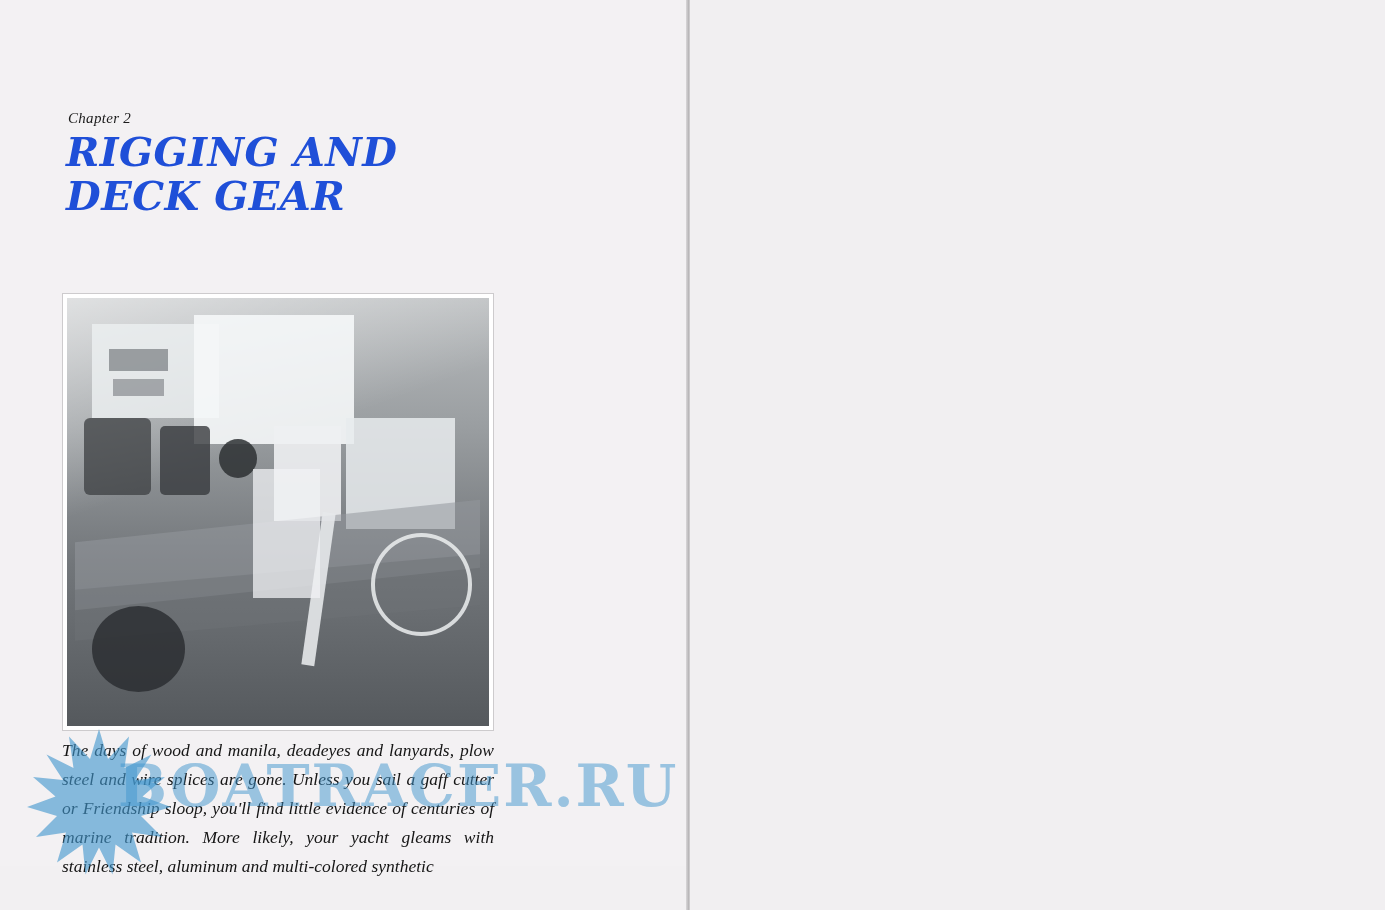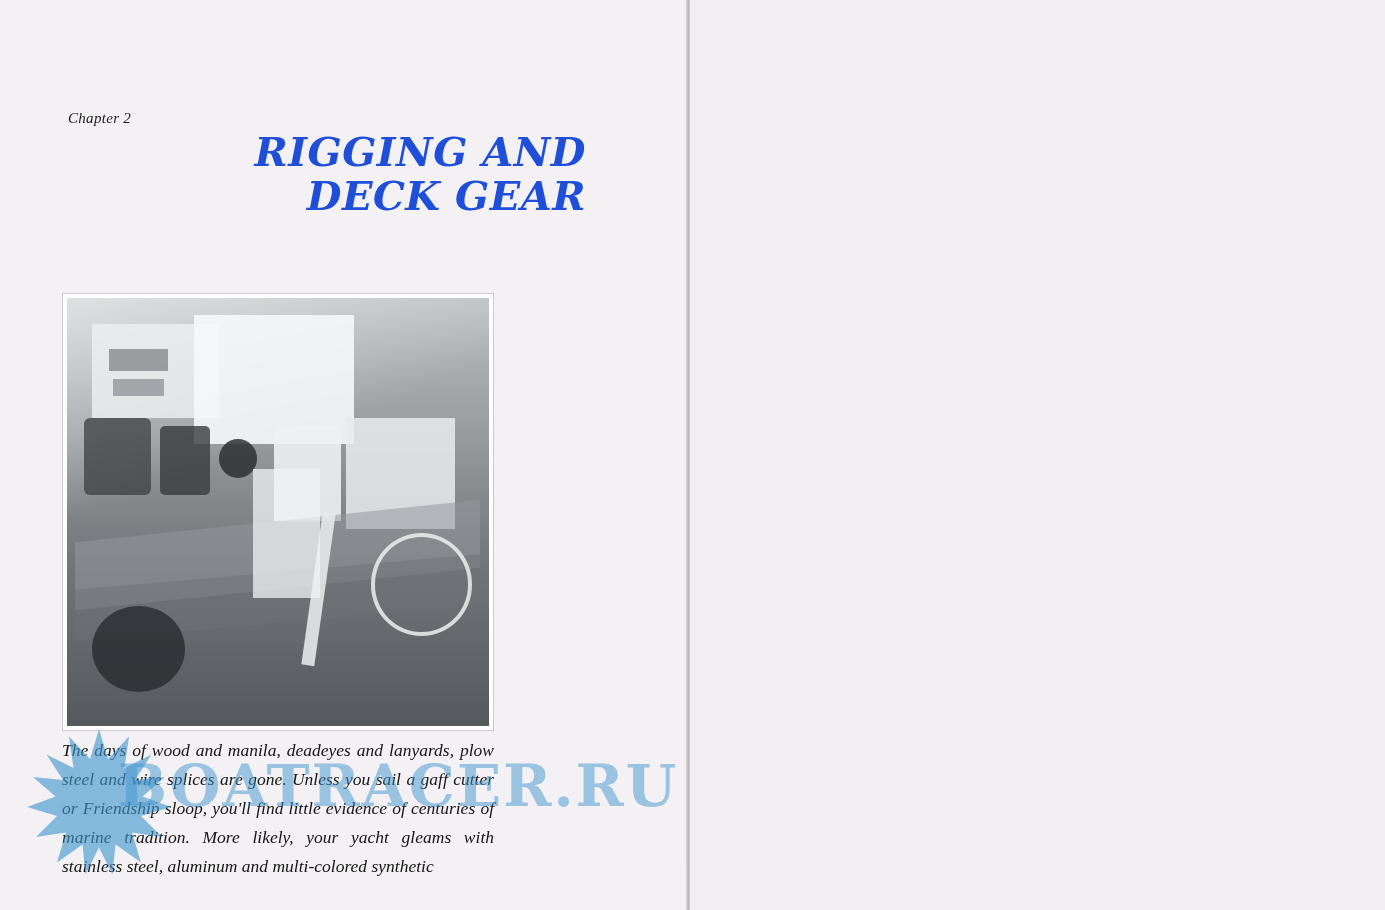--- a/index.html
+++ b/index.html
@@ -47,21 +47,20 @@
   .chapter-title {
     position: absolute;
     left: 66px; top: 130px;
     width: 520px;
     font-family: "DejaVu Serif", serif;
     font-weight: bold;
     font-size: 40px;
     line-height: 44px;
     letter-spacing: 0.5px;
     color: #1f4fd8;
-    text-align: right;
   }
   .photo-frame {
     position: absolute;
     left: 62px; top: 293px;
     width: 432px; height: 438px;
     background: #ffffff;
     padding: 4px;
     box-sizing: border-box;
     border: 1px solid #cdcbcd;
   }

